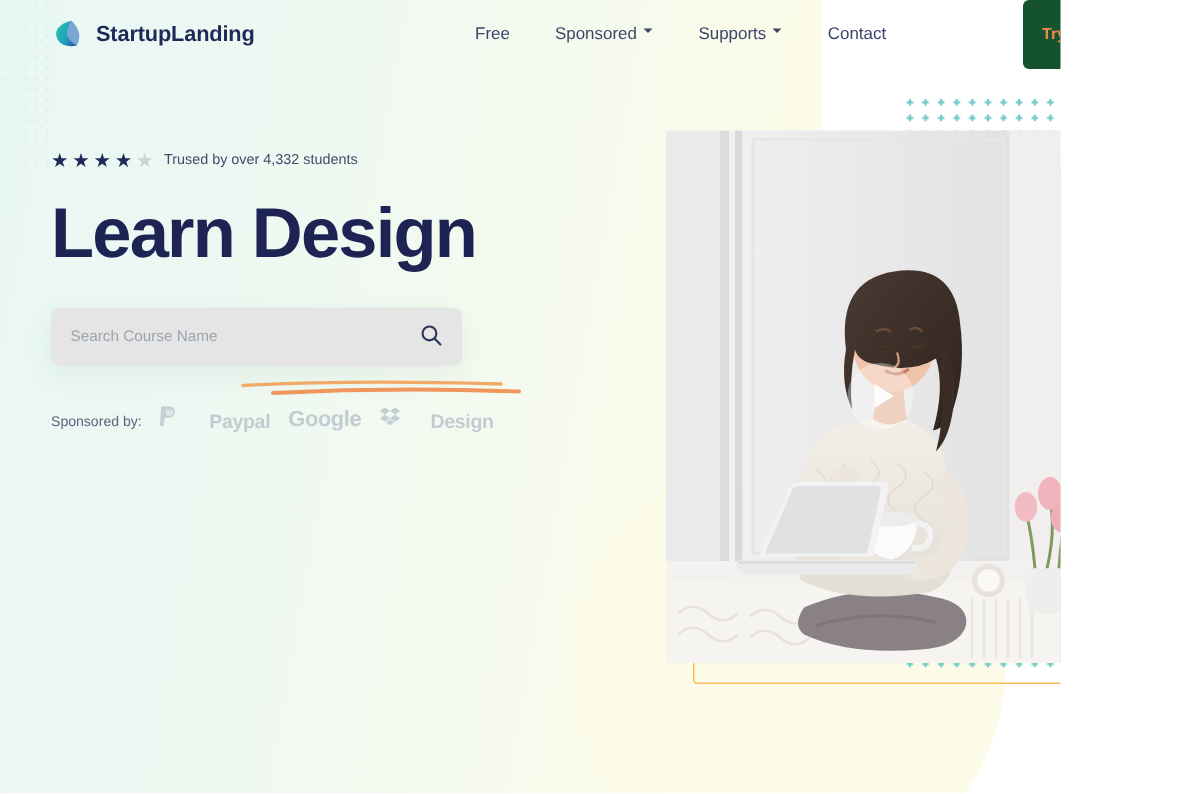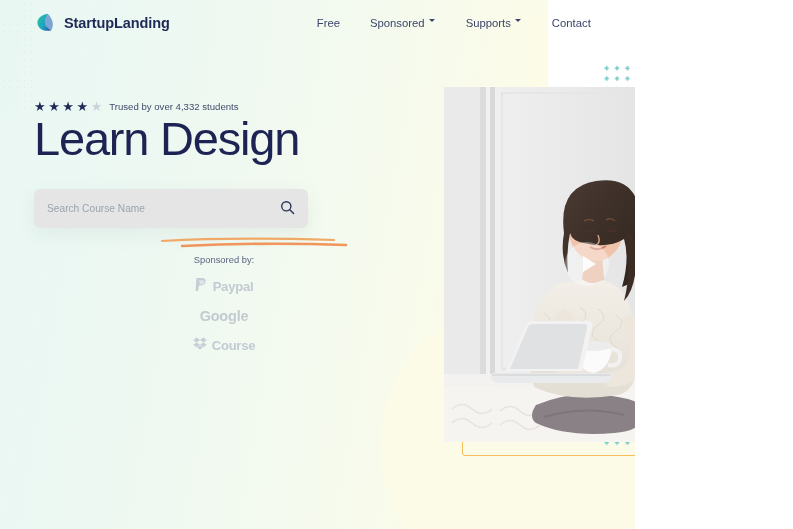--- a/index.html
+++ b/index.html
@@ -4,21 +4,21 @@
 <style>
   * { margin:0; padding:0; box-sizing:border-box; }
   html,body { width:793px; height:529px; overflow:hidden; }
   body {
     font-family: "Liberation Sans", sans-serif;
     background:#ffffff;
     position:relative;
   }
 
   
-  #stage { position:absolute; inset:0; width:635px; height:529px; overflow:hidden; background:#fff; }
+  #stage { position:absolute; inset:0; width:707px; height:529px; overflow:hidden; background:#fff; }
 
   .bg-gradient {
     position:absolute; left:0; top:0; width:548px; height:529px;
     background:linear-gradient(100deg,#e9f7f3 0%,#edf8f2 28%,#f4faef 58%,#fbfbe9 82%,#fdfde6 100%);
   }
   .bg-yellow-circle {
     position:absolute; left:380px; top:300px; width:290px; height:290px;
     border-radius:50%;
     background:#fbfbe8;
   }
@@ -69,21 +69,22 @@
   
   .hero-left { position:absolute; left:34px; top:100px; width:380px; z-index:30; }
 
   .rating { display:flex; align-items:center; gap:7px; }
   .stars { display:flex; gap:2.5px; }
   .star { font-size:13px; line-height:13px; color:#1f2957; }
   .star.off { color:#cbd3d8; }
   .rating-text { font-size:9.6px; color:#414c6b; }
 
   .headline {
-    font-size:47px; line-height:52px; font-weight:normal;
+    margin-top:16px;
+    font-size:47px; line-height:52px; font-weight:bold;
     color:#1d2453; letter-spacing:-1.2px;
     position:relative;
   }
   .headline .l2 { display:block; }
   .underline-wrap { position:absolute; left:0; top:96px; width:350px; height:14px; }
 
   .lead {
     margin-top:29px; width:262px;
     font-size:10.3px; line-height:21.5px; color:#414c6b;
   }
@@ -95,23 +96,23 @@
     display:flex; align-items:center; padding:0 13px;
   }
   .search input {
     flex:1; border:none; outline:none; background:transparent;
     font-family:"Liberation Sans", sans-serif;
     font-size:10.2px; color:#3c4569;
   }
   .search input::placeholder { color:#9aa4ae; }
   .search-btn { background:none; border:none; cursor:pointer; padding:0; display:flex; }
 
-  .sponsors { margin-top:26px; display:flex; align-items:center; gap:12px;flex-direction:column; }
+  .sponsors { margin-top:26px; display:flex; align-items:center; gap:12px; }
   .sponsor-label { font-size:9.4px; color:#5b6480; }
-  .sponsor { display:flex; align-items:center; gap:5px; }
+  .sponsor { display:flex; align-items:center; gap:20px; }
   .sponsor-name { font-size:13px; font-weight:bold; color:#c2cbd2; letter-spacing:-.2px; }
   .sponsor-name.google { font-weight:bold; font-size:14.5px; }
 
   
   .photo {
     position:absolute; left:444px; top:87px; width:285px; height:355px;
     overflow:hidden; z-index:20; background:#e9e9e9;
   }
   .play {
     position:absolute; left:565px; top:242px; width:44px; height:44px;
@@ -367,18 +368,18 @@
       <span class="sponsor">
         <span>
           <svg width="14" height="13" viewBox="0 0 14 13">
             <path d="M3.6 .6 L.3 3 l3.3 2.4 L7 3 Z" fill="#c6ced5"></path>
             <path d="M10.4 .6 L13.7 3 l-3.3 2.4 L7 3 Z" fill="#c6ced5"></path>
             <path d="M3.6 10.2 L.3 7.8 l3.3 -2.4 L7 7.8 Z" fill="#c6ced5"></path>
             <path d="M10.4 10.2 L13.7 7.8 l-3.3 -2.4 L7 7.8 Z" fill="#c6ced5"></path>
             <path d="M7 8.6 L4.2 10.6 l2.8 1.9 l2.8 -1.9 Z" fill="#c6ced5"></path>
           </svg>
         </span>
-        <span class="sponsor-name">Course</span>
+        <span class="sponsor-name">Design</span>
       </span>
     </div>
   </div>
 
 </div>
 
 </body></html>

